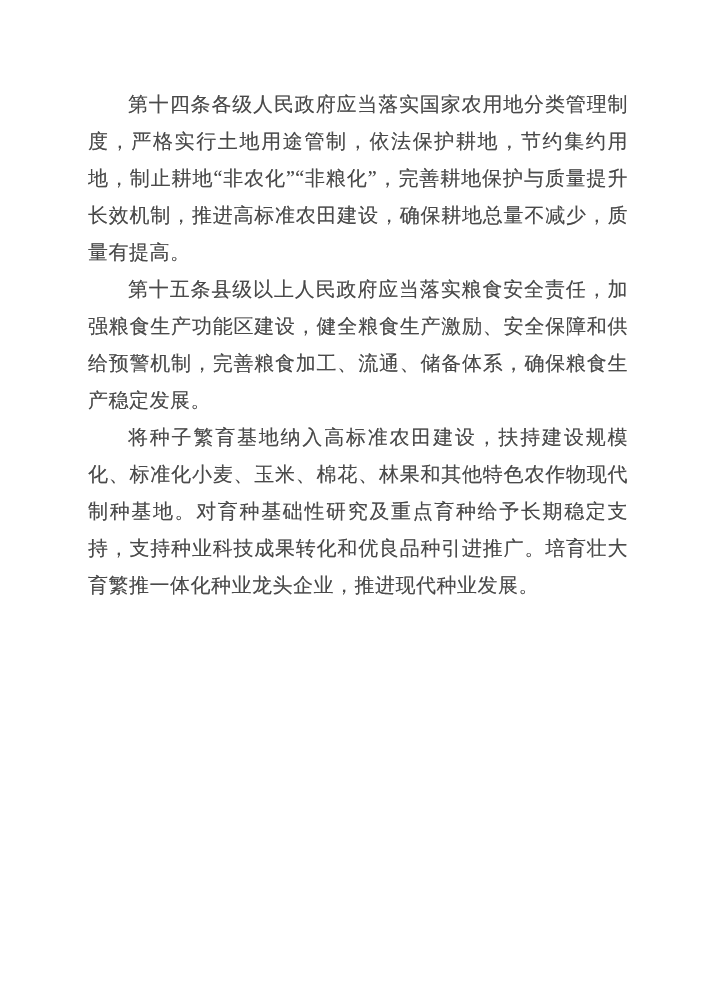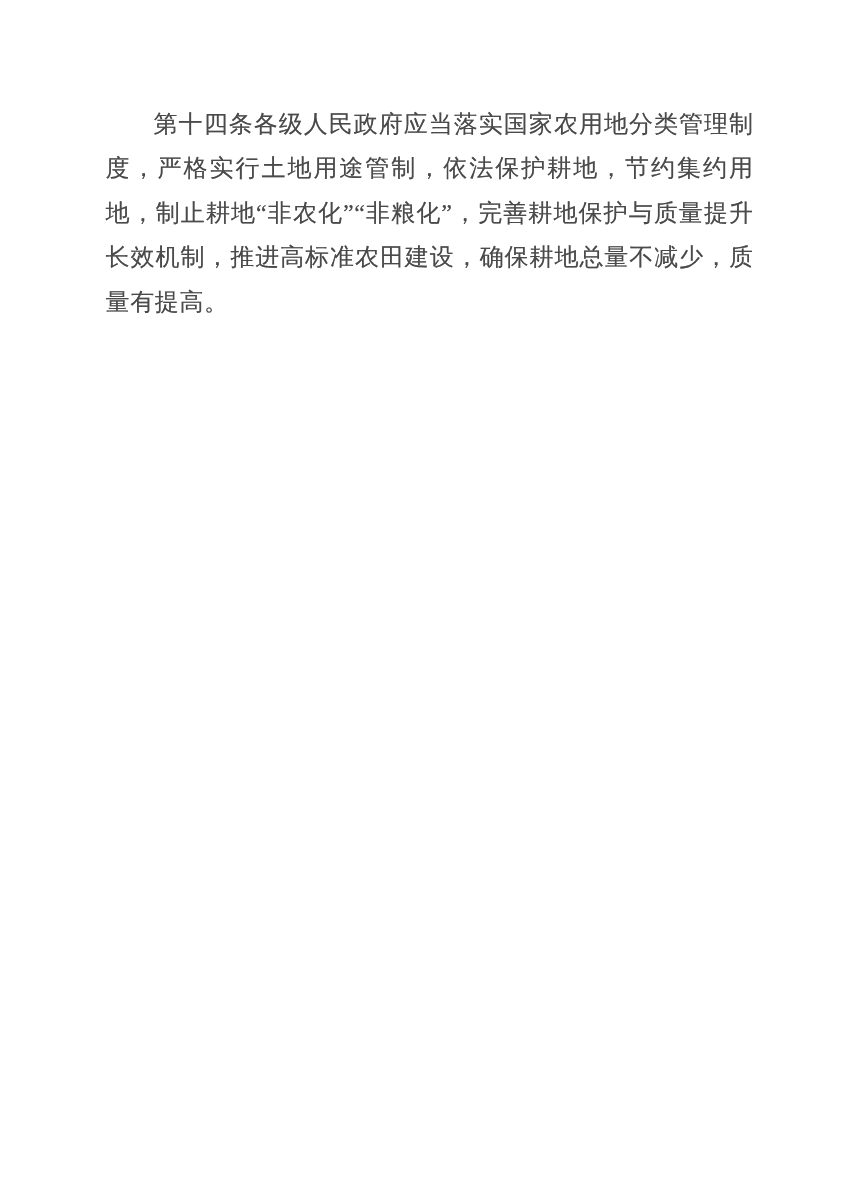--- a/index.html
+++ b/index.html
@@ -34,14 +34,16 @@
     
     text-shadow: 0 0 0.4px rgba(74,74,74,0.55);
   }
 </style>
 </head>
 <body>
 
 <div class="page">
   <div class="content">
     <p>第十四条各级人民政府应当落实国家农用地分类管理制度，严格实行土地用途管制，依法保护耕地，节约集约用地，制止耕地“非农化”“非粮化”，完善耕地保护与质量提升长效机制，推进高标准农田建设，确保耕地总量不减少，质量有提高。</p>
+    <p>第十五条县级以上人民政府应当落实粮食安全责任，加强粮食生产功能区建设，健全粮食生产激励、安全保障和供给预警机制，完善粮食加工、流通、储备体系，确保粮食生产稳定发展。</p>
+    <p>将种子繁育基地纳入高标准农田建设，扶持建设规模化、标准化小麦、玉米、棉花、林果和其他特色农作物现代制种基地。对育种基础性研究及重点育种给予长期稳定支持，支持种业科技成果转化和优良品种引进推广。培育壮大育繁推一体化种业龙头企业，推进现代种业发展。</p>
   </div>
 </div>
 
 </body></html>

